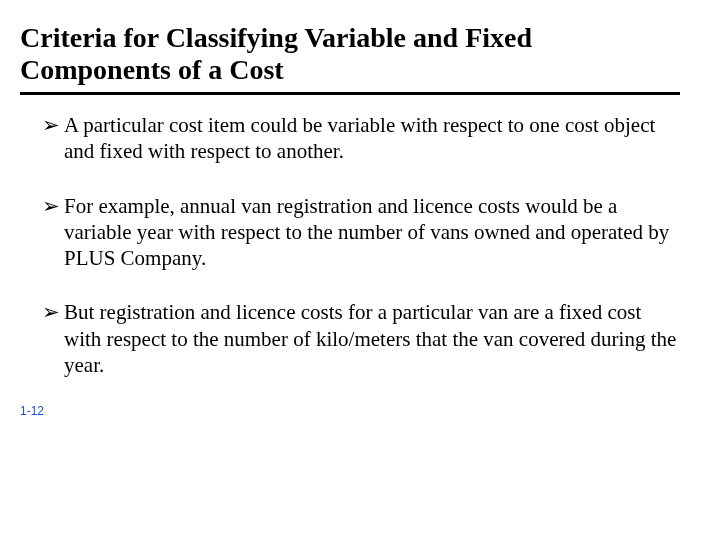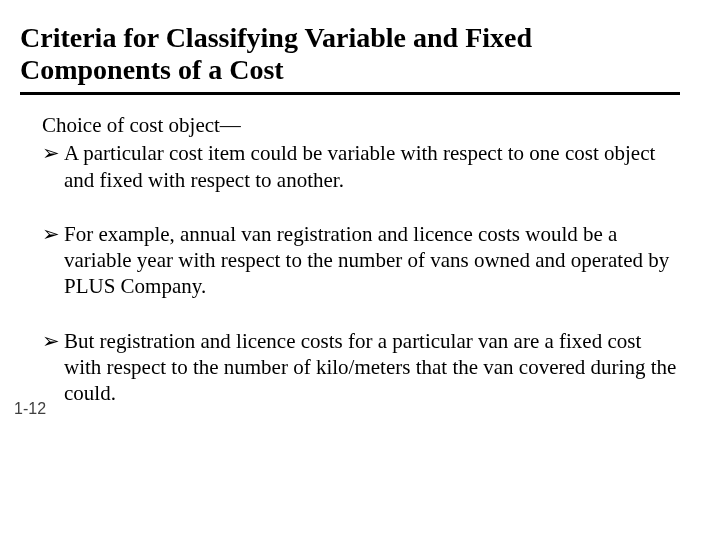--- a/index.html
+++ b/index.html
@@ -53,48 +53,47 @@
     flex: 0 0 auto;
     width: 22px;
     text-align: left;
     font-family: "Arial", sans-serif;
   }
   .btxt {
     flex: 1 1 auto;
   }
   .pagenum {
     position: absolute;
-    left: 14px;
+    left: 20px;
     bottom: 18px;
     font-family: Arial, Helvetica, sans-serif;
-    font-size: 16px;
-    color: #404040;
+    font-size: 12px;
+    color: #1d4ed8;
   }
 </style>
 </head>
 <body>
 
 <div class="slide">
 
   <div class="title">Criteria for Classifying Variable and Fixed Components of a Cost</div>
 
   <div class="body">
-    <p class="lead">Choice of cost object—</p>
 
     <div class="bullet">
       <span class="marker">➢</span>
       <span class="btxt">A particular cost item could be variable with respect to one cost object and fixed with respect to another.</span>
     </div>
 
     <div class="bullet">
       <span class="marker">➢</span>
       <span class="btxt">For example, annual van registration and licence costs would be a variable year with respect to the number of vans owned and operated by PLUS Company.</span>
     </div>
 
     <div class="bullet">
       <span class="marker">➢</span>
-      <span class="btxt">But registration and licence costs for a particular van are a fixed cost with respect to the number of kilo/meters that the van covered during the could.</span>
+      <span class="btxt">But registration and licence costs for a particular van are a fixed cost with respect to the number of kilo/meters that the van covered during the year.</span>
     </div>
   </div>
 
   <div class="pagenum">1-12</div>
 
 </div>
 
 </body></html>

